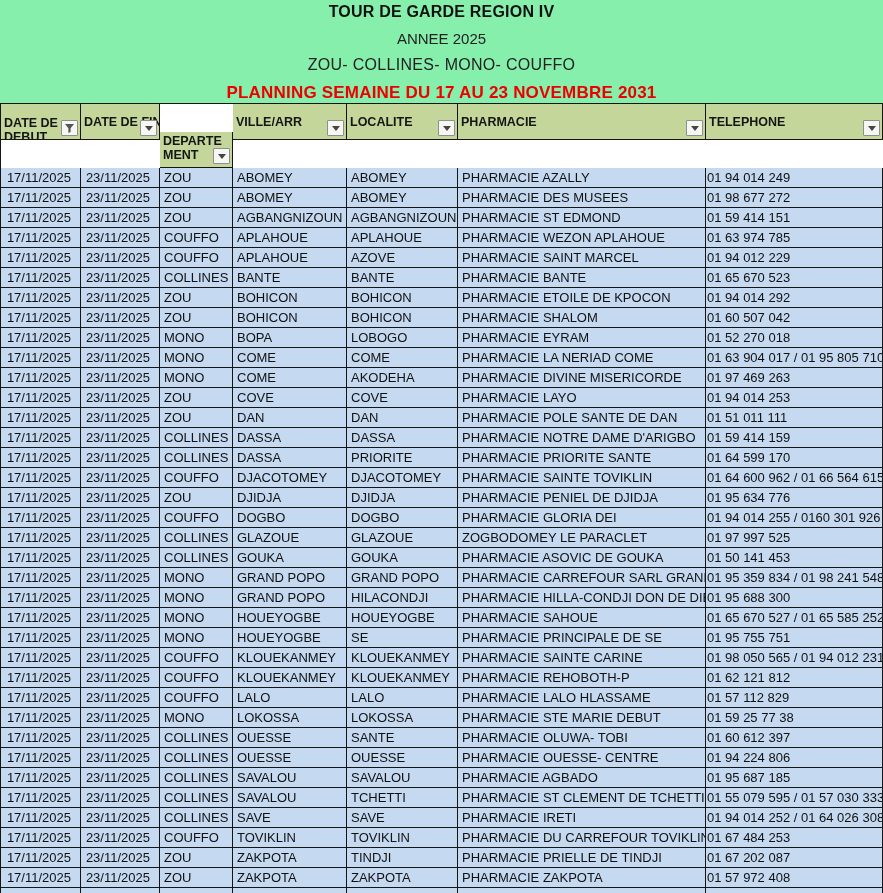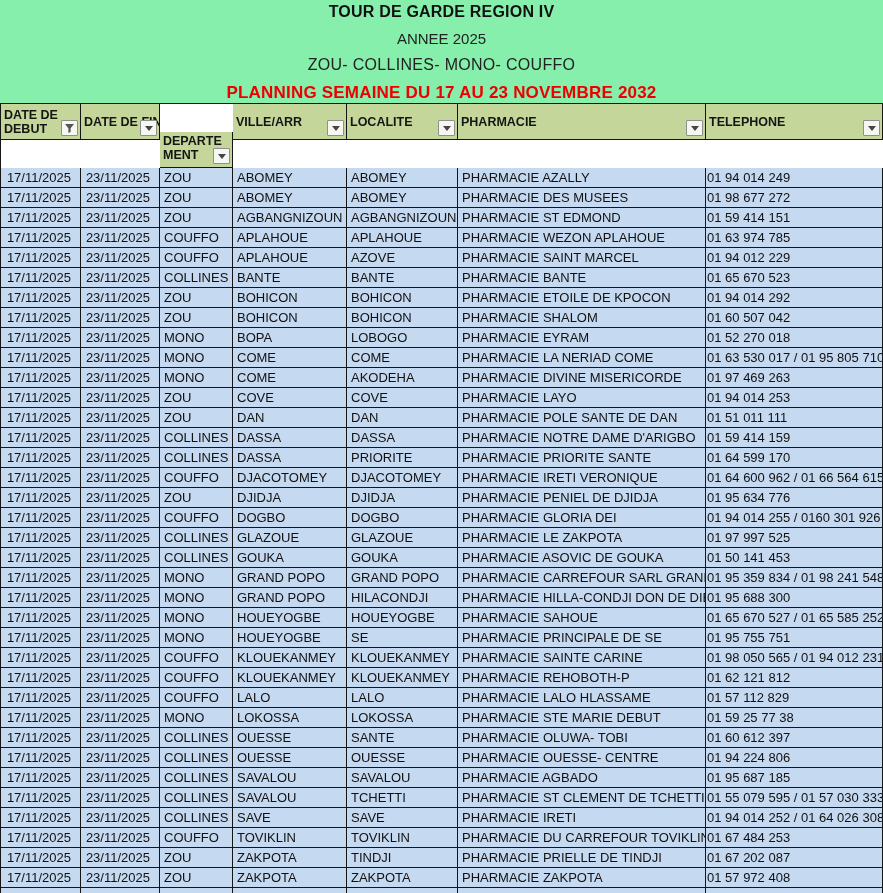--- a/index.html
+++ b/index.html
@@ -23,21 +23,21 @@
 
   .hcell {
     position:relative; height:36px; background:#c4d69a;
     border-right:1px solid #151515; border-bottom:1px solid #151515;
     font-size:12.5px; font-weight:bold; color:#151515;
     display:flex; align-items:center; padding:1px 2px 1px 3px;
     line-height:14px; overflow:hidden;
   }
   .hcell.nowrap { white-space:nowrap; }
   .hcell.breakall { word-break:break-all; align-items:flex-start; padding-top:2px;margin-top:28px; }
-  .hcell.twolines { align-items:flex-start; padding-top:4px; }
+  .hcell.twolines { align-items:flex-start; padding-top:12px; }
 
   .filter-btn {
     position:absolute; right:2px; bottom:3px; width:17px; height:16px;
     background:#f6f6f2; border:1px solid #8f8f8f; border-radius:1px;
     display:flex; align-items:center; justify-content:center;
     padding:0; cursor:pointer;
   }
   .arrow-glyph { width:0; height:0; border-left:4px solid transparent;
     border-right:4px solid transparent; border-top:5px solid #444; }
 
@@ -50,21 +50,21 @@
   .dcell.text { text-align:left; padding-left:4px; }
   .dcell.tel  { text-align:left; padding:0 1px; }
 </style>
 </head>
 <body>
 
 <div class="title-band">
   <div class="t1">TOUR DE GARDE REGION IV</div>
   <div class="t2">ANNEE 2025</div>
   <div class="t3">ZOU- COLLINES- MONO- COUFFO</div>
-  <div class="t4">PLANNING SEMAINE DU 17 AU 23 NOVEMBRE 2032</div>
+  <div class="t4">PLANNING SEMAINE DU 17 AU 23 NOVEMBRE 2031</div>
 </div>
 
 <div class="sheet">
   <div class="grid-row">
 
     <div class="hcell twolines">
       <span>DATE DE DEBUT</span>
       <button class="filter-btn" title="">
         <svg width="11" height="11" viewBox="0 0 11 11">
           <path d="M1 1 h9 l-3.4 4.2 v3.8 l-2.2 1 v-4.8 z" fill="#555"></path>
@@ -197,21 +197,21 @@
         <div class="dcell text">PHARMACIE EYRAM</div>
         <div class="dcell tel">01 52 270 018</div>
       </div>
       <div class="grid-row">
         <div class="dcell date">17/11/2025</div>
         <div class="dcell date">23/11/2025</div>
         <div class="dcell text">MONO</div>
         <div class="dcell text">COME</div>
         <div class="dcell text">COME</div>
         <div class="dcell text">PHARMACIE LA NERIAD COME</div>
-        <div class="dcell tel">01 63 530 017 / 01 95 805 710</div>
+        <div class="dcell tel">01 63 904 017 / 01 95 805 710</div>
       </div>
       <div class="grid-row">
         <div class="dcell date">17/11/2025</div>
         <div class="dcell date">23/11/2025</div>
         <div class="dcell text">MONO</div>
         <div class="dcell text">COME</div>
         <div class="dcell text">AKODEHA</div>
         <div class="dcell text">PHARMACIE DIVINE MISERICORDE</div>
         <div class="dcell tel">01 97 469 263</div>
       </div>
@@ -250,21 +250,21 @@
         <div class="dcell text">PRIORITE</div>
         <div class="dcell text">PHARMACIE PRIORITE SANTE</div>
         <div class="dcell tel">01 64 599 170</div>
       </div>
       <div class="grid-row">
         <div class="dcell date">17/11/2025</div>
         <div class="dcell date">23/11/2025</div>
         <div class="dcell text">COUFFO</div>
         <div class="dcell text">DJACOTOMEY</div>
         <div class="dcell text">DJACOTOMEY</div>
-        <div class="dcell text">PHARMACIE IRETI VERONIQUE</div>
+        <div class="dcell text">PHARMACIE SAINTE TOVIKLIN</div>
         <div class="dcell tel">01 64 600 962 /  01 66 564 615</div>
       </div>
       <div class="grid-row">
         <div class="dcell date">17/11/2025</div>
         <div class="dcell date">23/11/2025</div>
         <div class="dcell text">ZOU</div>
         <div class="dcell text">DJIDJA</div>
         <div class="dcell text">DJIDJA</div>
         <div class="dcell text">PHARMACIE PENIEL DE DJIDJA</div>
         <div class="dcell tel">01 95 634 776</div>
@@ -277,21 +277,21 @@
         <div class="dcell text">DOGBO</div>
         <div class="dcell text">PHARMACIE GLORIA DEI</div>
         <div class="dcell tel">01 94 014 255 / 0160 301 926</div>
       </div>
       <div class="grid-row">
         <div class="dcell date">17/11/2025</div>
         <div class="dcell date">23/11/2025</div>
         <div class="dcell text">COLLINES</div>
         <div class="dcell text">GLAZOUE</div>
         <div class="dcell text">GLAZOUE</div>
-        <div class="dcell text">PHARMACIE LE ZAKPOTA</div>
+        <div class="dcell text">ZOGBODOMEY LE PARACLET</div>
         <div class="dcell tel">01 97 997 525</div>
       </div>
       <div class="grid-row">
         <div class="dcell date">17/11/2025</div>
         <div class="dcell date">23/11/2025</div>
         <div class="dcell text">COLLINES</div>
         <div class="dcell text">GOUKA</div>
         <div class="dcell text">GOUKA</div>
         <div class="dcell text">PHARMACIE ASOVIC DE GOUKA</div>
         <div class="dcell tel">01 50 141 453</div>

